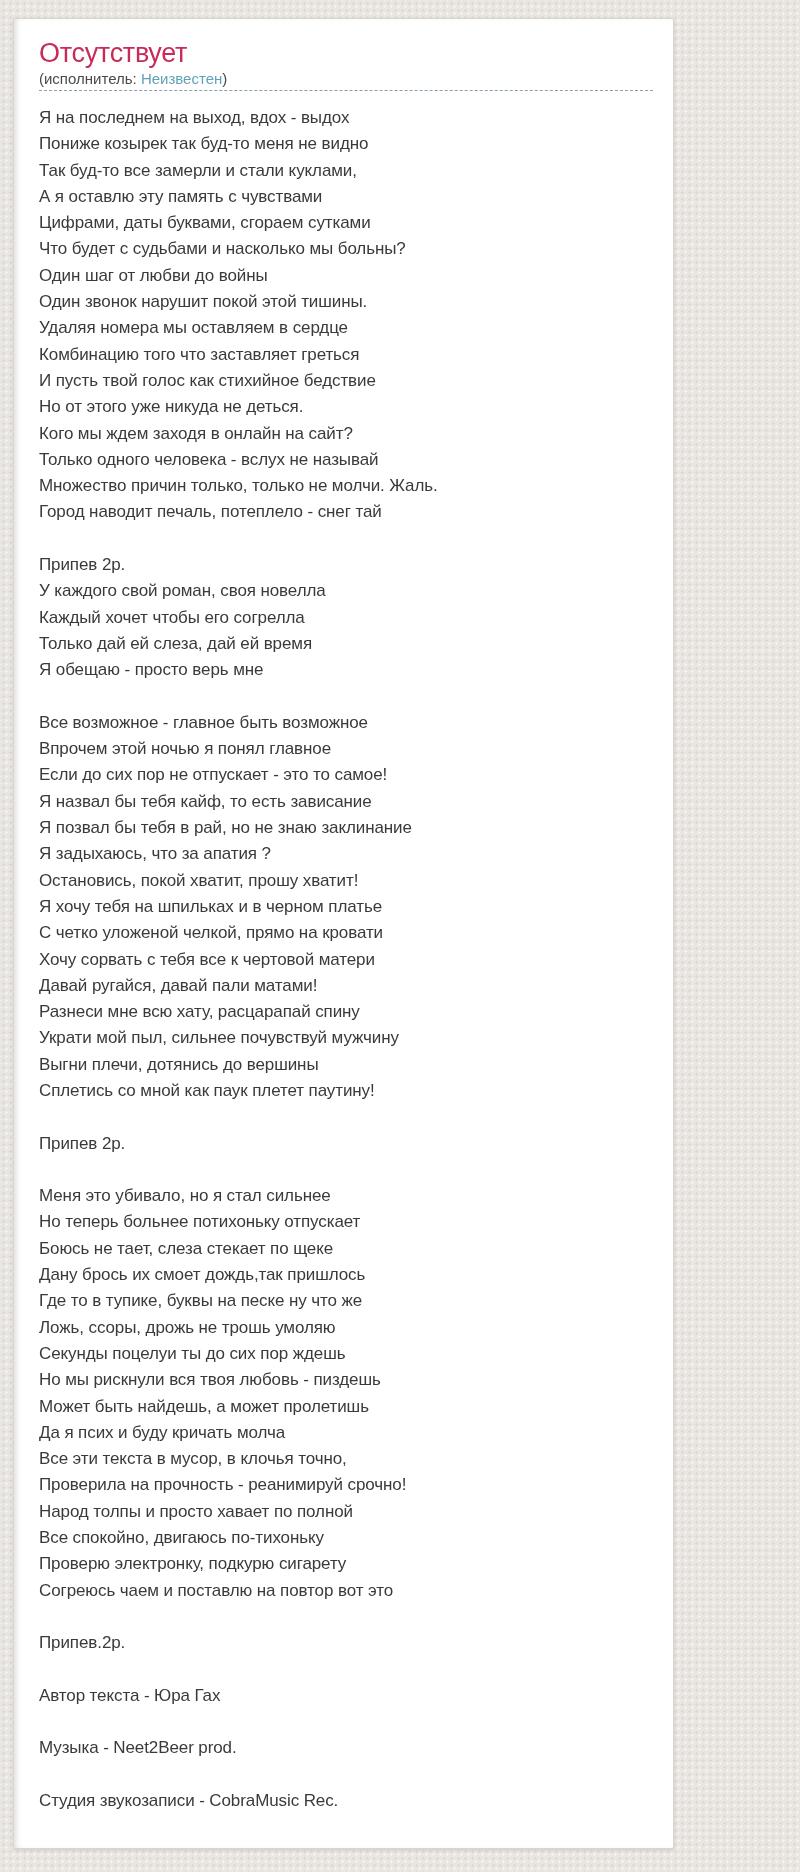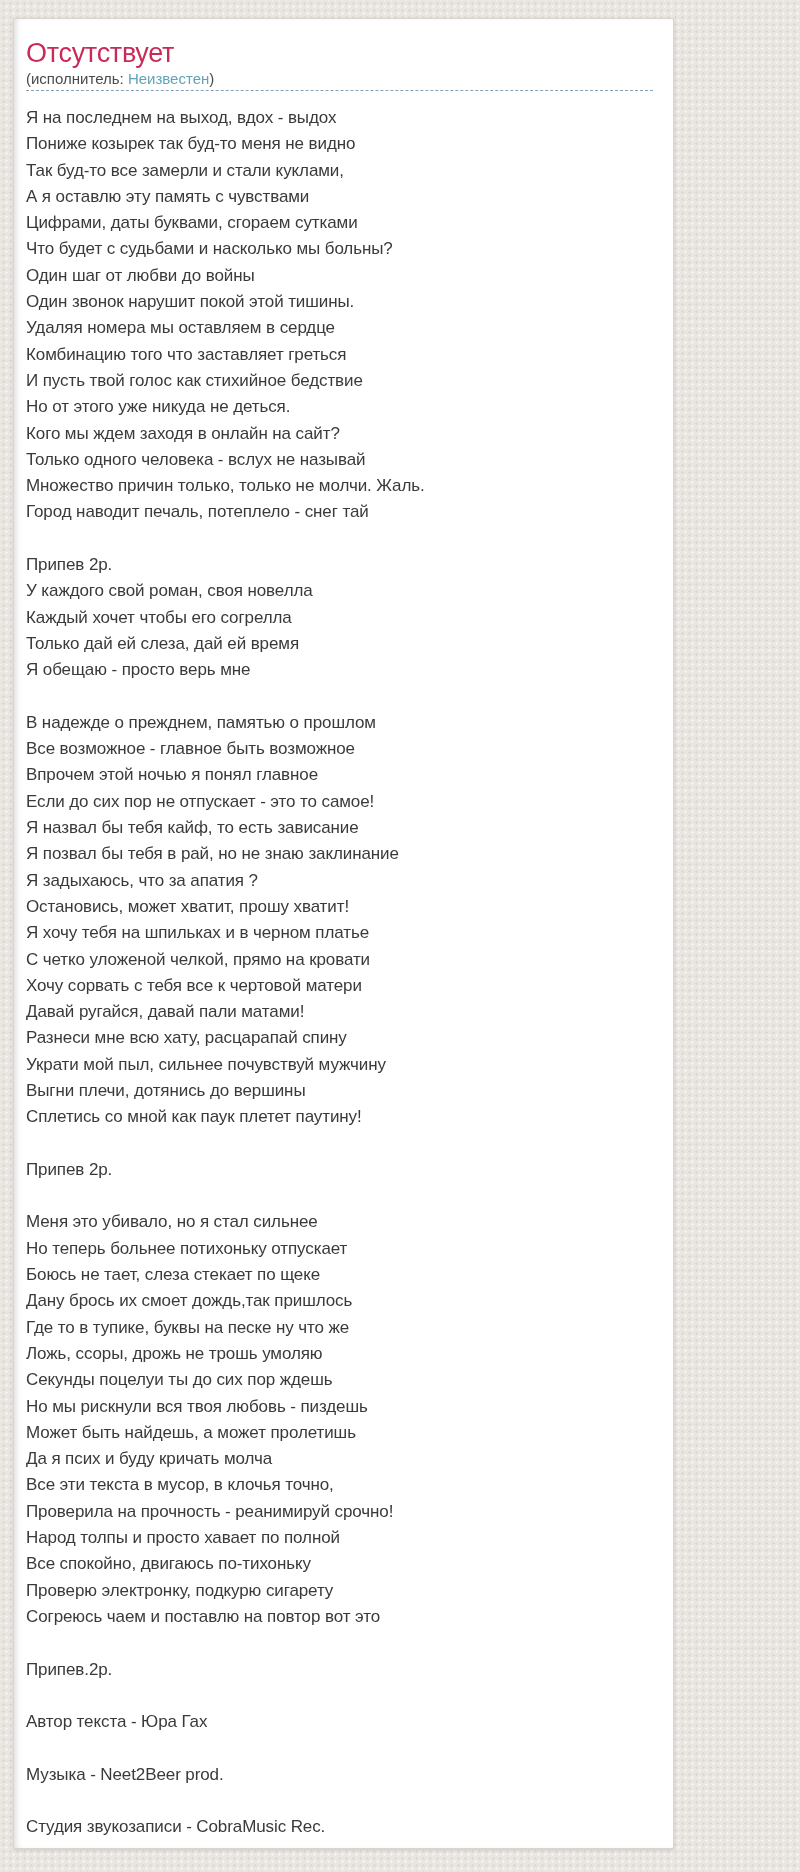--- a/index.html
+++ b/index.html
@@ -34,21 +34,21 @@
     left: 13px;
     top: 18px;
     width: 661px;
     height: 1831px;
     background: var(--card-background);
     border: 1px solid var(--card-border);
     border-radius: 2px;
     box-shadow:
       0 1px 3px rgba(0,0,0,0.12),
       inset 5px 0 7px -4px rgba(0,0,0,0.18);
-    padding: 20px 20px 22px 12px;
+    padding: 20px 20px 22px 25px;
   }
   .title {
     margin: 0;
     font-size: 27px;
     font-weight: 400;
     line-height: 28px;
     letter-spacing: -0.3px;
     color: var(--title);
   }
   .subtitle {
@@ -103,28 +103,27 @@
       <div class="lyric-line">Только одного человека - вслух не называй</div>
       <div class="lyric-line">Множество причин только, только не молчи. Жаль.</div>
       <div class="lyric-line">Город наводит печаль, потеплело - снег тай</div>
       <div class="lyric-line">&nbsp;</div>
       <div class="lyric-line">Припев 2р.</div>
       <div class="lyric-line">У каждого свой роман, своя новелла</div>
       <div class="lyric-line">Каждый хочет чтобы его согрелла</div>
       <div class="lyric-line">Только дай ей слеза, дай ей время</div>
       <div class="lyric-line">Я обещаю - просто верь мне</div>
       <div class="lyric-line">&nbsp;</div>
-      <div class="lyric-line">В надежде о прежднем, памятью о прошлом</div>
       <div class="lyric-line">Все возможное - главное быть возможное</div>
       <div class="lyric-line">Впрочем этой ночью я понял главное</div>
       <div class="lyric-line">Если до сих пор не отпускает - это то самое!</div>
       <div class="lyric-line">Я назвал бы тебя кайф, то есть зависание</div>
       <div class="lyric-line">Я позвал бы тебя в рай, но не знаю заклинание</div>
       <div class="lyric-line">Я задыхаюсь, что за апатия ?</div>
-      <div class="lyric-line">Остановись, может хватит, прошу хватит!</div>
+      <div class="lyric-line">Остановись, покой хватит, прошу хватит!</div>
       <div class="lyric-line">Я хочу тебя на шпильках и в черном платье</div>
       <div class="lyric-line">С четко уложеной челкой, прямо на кровати</div>
       <div class="lyric-line">Хочу сорвать с тебя все к чертовой матери</div>
       <div class="lyric-line">Давай ругайся, давай пали матами!</div>
       <div class="lyric-line">Разнеси мне всю хату, расцарапай спину</div>
       <div class="lyric-line">Украти мой пыл, сильнее почувствуй мужчину</div>
       <div class="lyric-line">Выгни плечи, дотянись до вершины</div>
       <div class="lyric-line">Сплетись со мной как паук плетет паутину!</div>
       <div class="lyric-line">&nbsp;</div>
       <div class="lyric-line">Припев 2р.</div>

